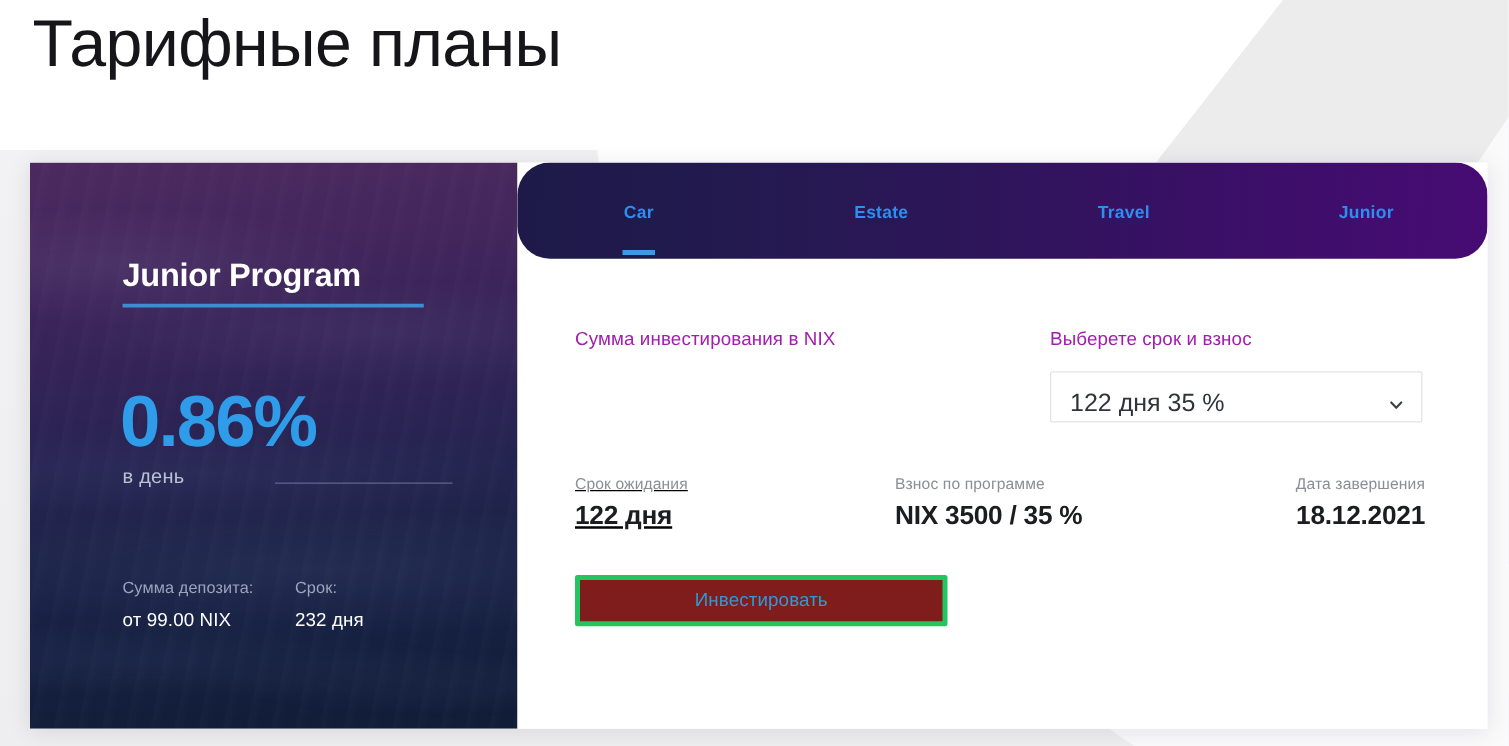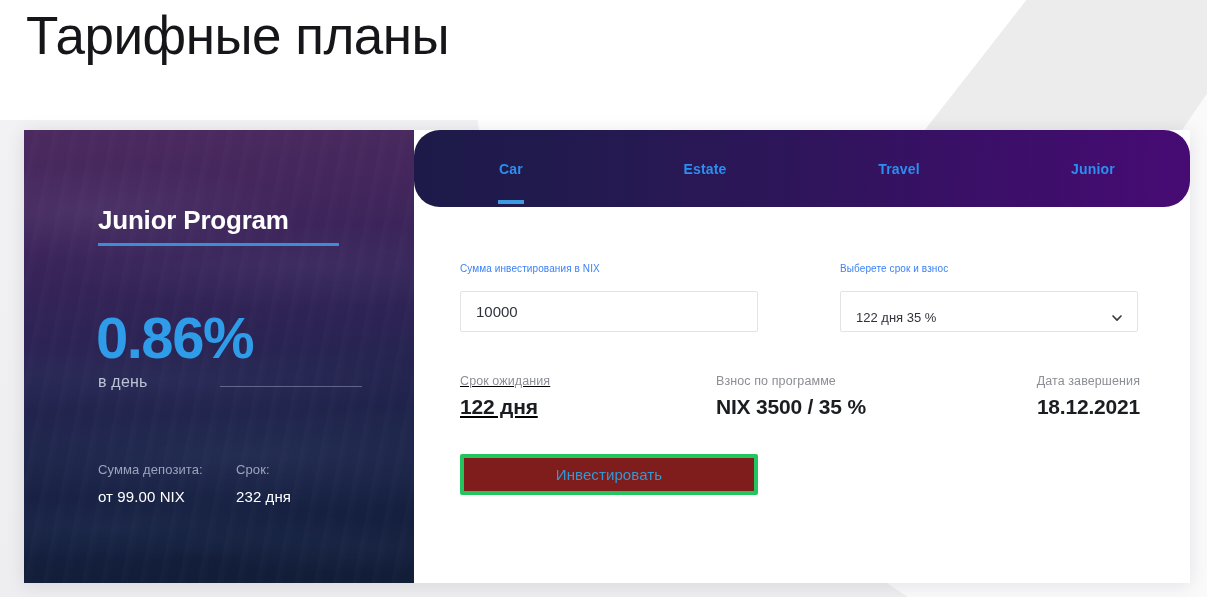--- a/index.html
+++ b/index.html
@@ -266,22 +266,22 @@
 
   .form {
     padding: 56px 50px 0 46px;
   }
   .form-row {
     display: flex;
     gap: 82px;
   }
   .field { width: 298px; }
   .field-label {
-    font-size: 10px;
-    color: #3b82f6;
+    font-size: 15px;
+    color: #a21caf;
     margin-bottom: 17px;
     font-weight: 400;
     letter-spacing: 0.1px;
   }
   .input-box {
     height: 41px;
     border: 1px solid #e2e3e6;
     background: #ffffff;
     border-radius: 2px;
     display: flex;
@@ -292,21 +292,21 @@
   }
   .select-box {
     height: 41px;
     border: 1px solid #e2e3e6;
     background: #ffffff;
     border-radius: 2px;
     display: flex;
     align-items: center;
     justify-content: space-between;
     padding: 12px 14px 0 15px;
-    font-size: 13px;
+    font-size: 20px;
     color: #30333a;
     cursor: pointer;
   }
   .chev {
     width: 12px; height: 12px;
     position: relative;
     flex: 0 0 12px;
   }
   .chev svg { display: block; }
 
@@ -405,23 +405,20 @@
       <div class="tab">
         <span class="tab-label">Junior</span>
       </div>
     </div>
 
     <div class="form">
       <div class="form-row">
 
         <div class="field">
           <div class="field-label">Сумма инвестирования в NIX</div>
-          <div class="input-box">
-            <span>10000</span>
-          </div>
         </div>
 
         <div class="field">
           <div class="field-label">Выберете срок и взнос</div>
           <div class="select-box">
             <span>122 дня 35 %</span>
             <span class="chev">
               <svg width="12" height="12" viewBox="0 0 12 12">
                 <path d="M2 4 L6 8.2 L10 4" fill="none" stroke="#3c3f45" stroke-width="1.7" stroke-linecap="round" stroke-linejoin="round"></path>
               </svg>

